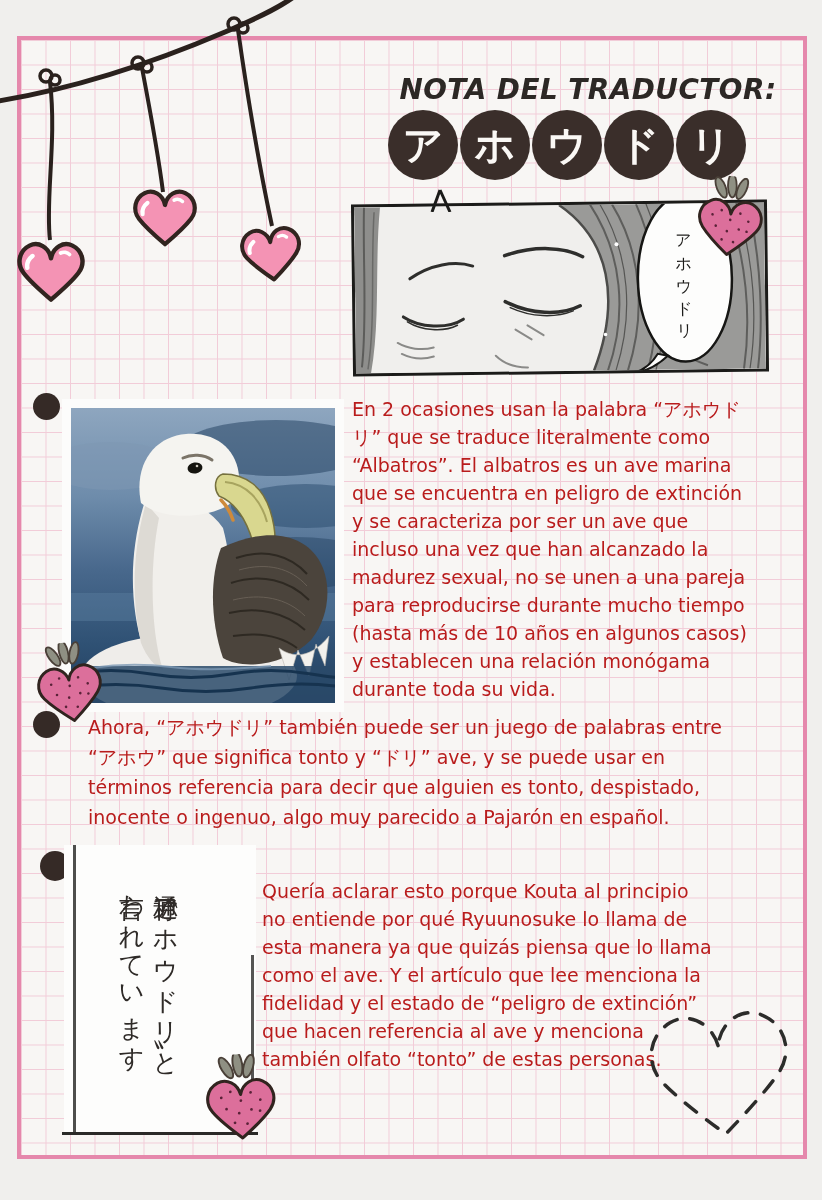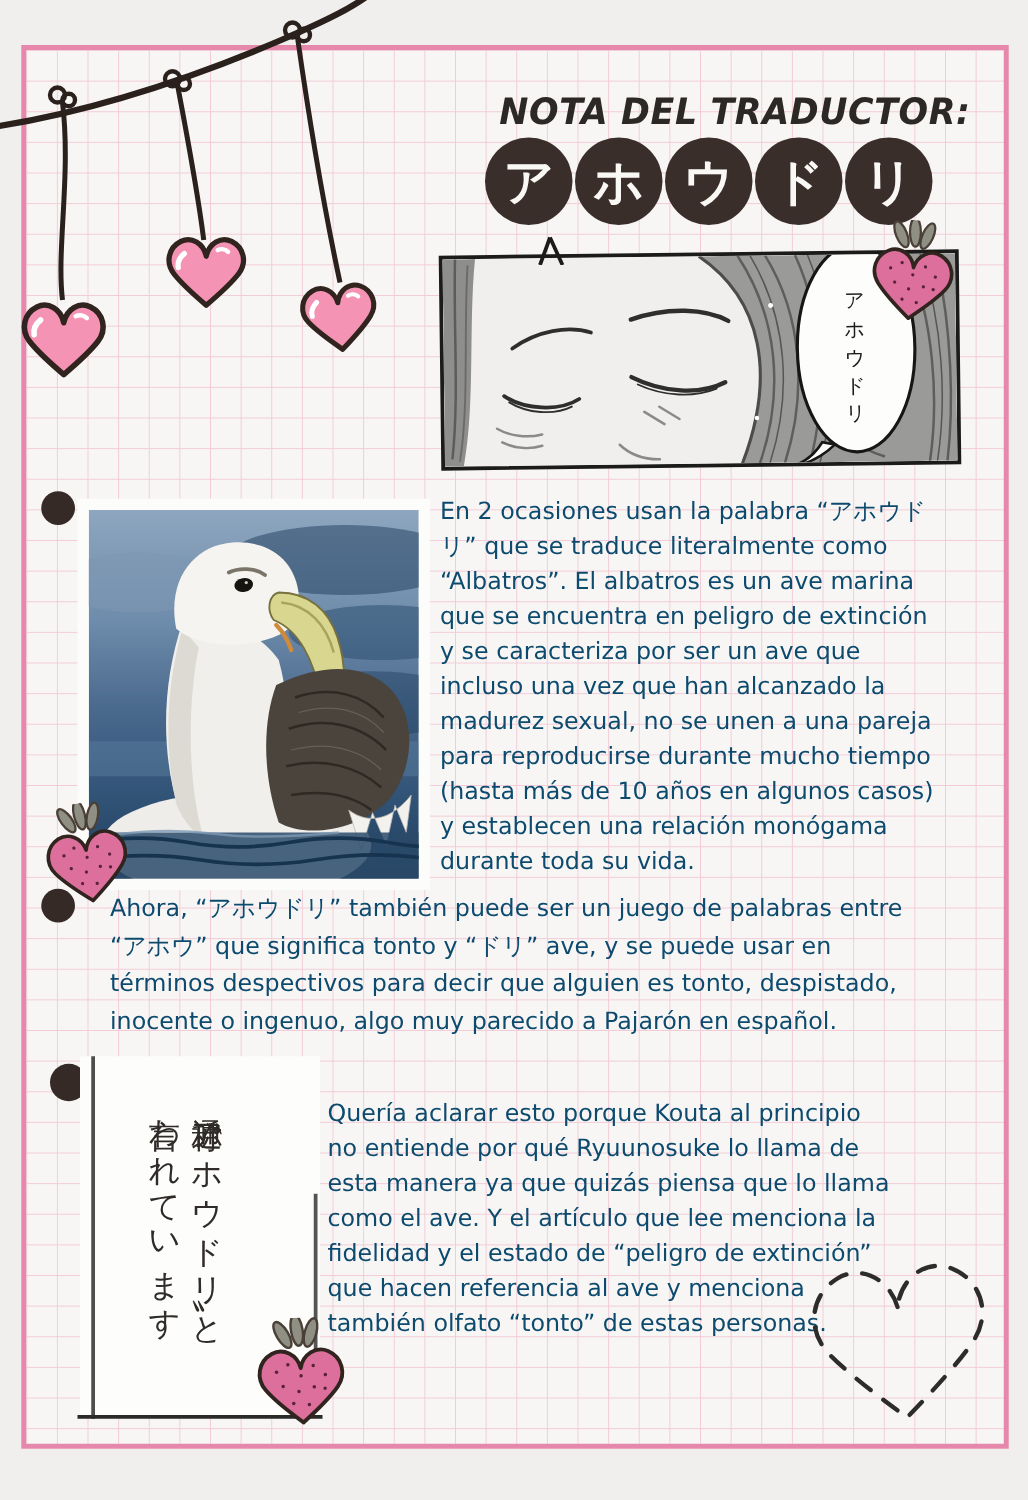--- a/index.html
+++ b/index.html
@@ -38,21 +38,21 @@
   .bubble-vtext {
     position:absolute; left:318px; top:20px; height:128px;
     writing-mode:vertical-rl; font-size:16px; letter-spacing:4px;
     line-height:22px; color:#1c1b19; z-index:3;
   }
   .photo-card {
     left:62px; top:399px; width:282px; height:313px;
     background:#fcfcfb; padding:9px;
   }
   .dot { border-radius:50%; background:#352a26; }
-  .para { white-space:pre; font-size:19px; color:#0c4a6e; }
+  .para { white-space:pre; font-size:19px; color:#b91c1c; }
   .p1 { left:352px; top:395px; width:452px; line-height:28px; }
   .p2 { left:88px;  top:712px; width:716px; line-height:30px; }
   .p3 { left:262px; top:849px; width:540px; line-height:28px;margin-top:28px; }
   .quote-panel {
     left:64px; top:845px; width:192px; height:290px; background:#fdfdfc;
   }
   .qp-left   { position:absolute; left:9px; top:0; bottom:0; width:3px; background:#4e4e4c; }
   .qp-right  { position:absolute; right:2px; top:110px; height:130px; width:3px; background:#555553; }
   .qp-bottom { position:absolute; left:-2px; right:-2px; bottom:0; height:3px; background:#2a2a28; }
   .vtext {
@@ -255,21 +255,21 @@
 y establecen una relación monógama
 durante toda su vida.</div>
 
   <svg class="abs decor" style="left:30px;top:642px;transform:rotate(-8deg)" width="80" height="92" viewBox="0 0 110 126">
       <use href="#strawbSym"></use>
     </svg>
 
   <div class="abs dot" style="left:33px;top:711px;width:27px;height:27px"></div>
   <div class="abs para p2">Ahora, “アホウドリ” también puede ser un juego de palabras entre
 “アホウ” que significa tonto y “ドリ” ave, y se puede usar en
-términos despectivos para decir que alguien es tonto, despistado,
+términos referencia para decir que alguien es tonto, despistado,
 inocente o ingenuo, algo muy parecido a Pajarón en español.</div>
 
   <div class="abs dot" style="left:40px;top:851px;width:30px;height:30px"></div>
 
   <div class="abs quote-panel">
     <div class="qp-left"></div>
     <div class="qp-right"></div>
     <div class="qp-bottom"></div>
     <div class="vtext">通称〝アホウドリ〟と
 言われています</div>

